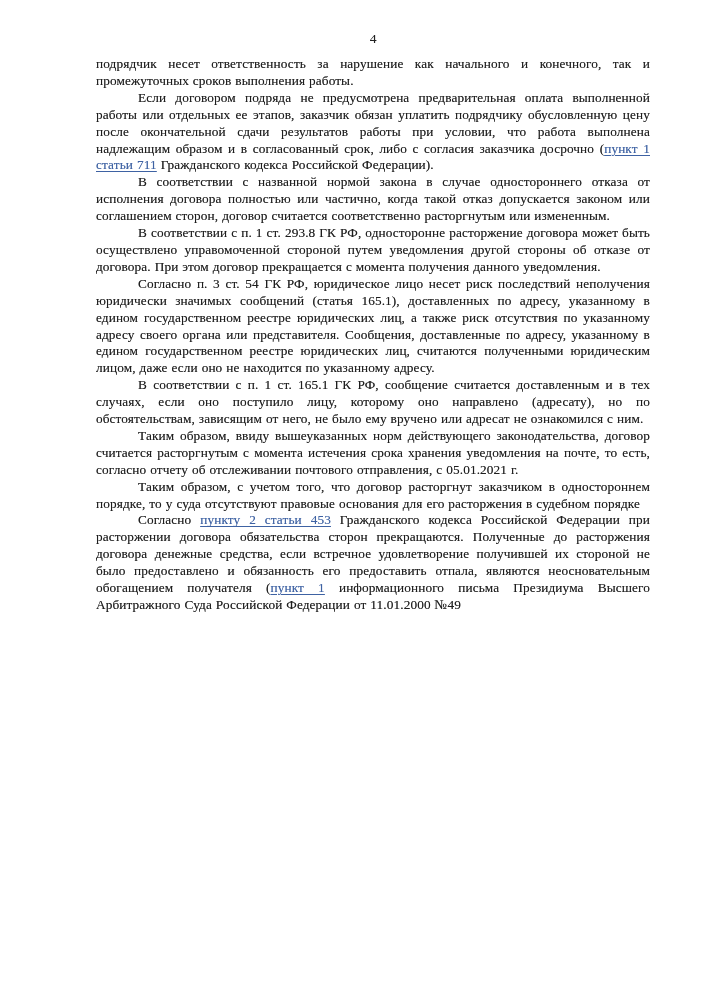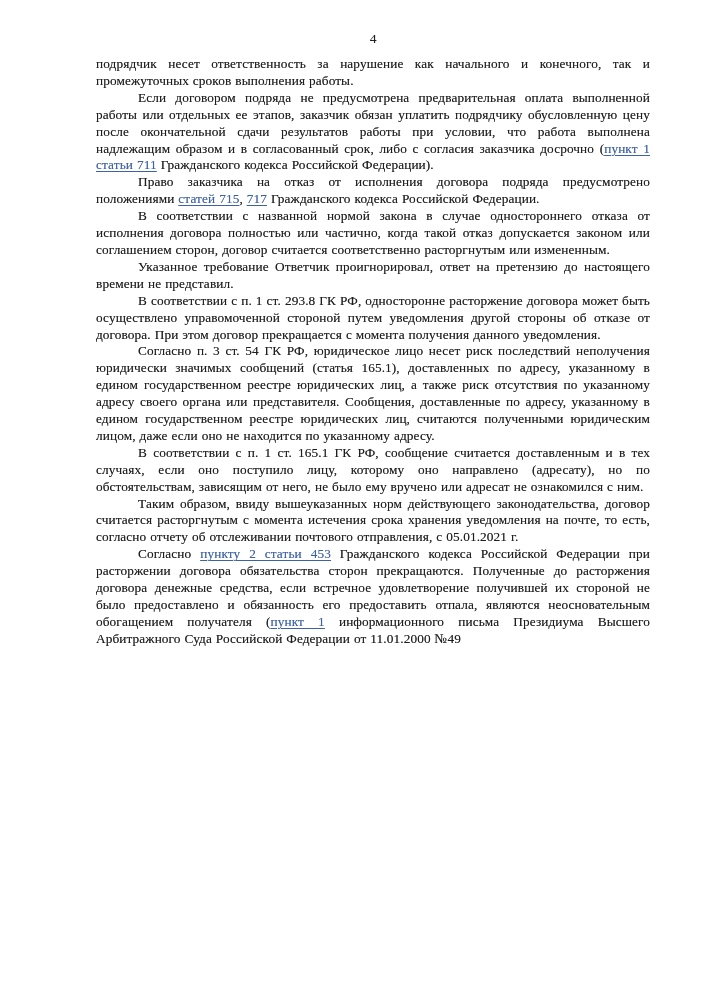--- a/index.html
+++ b/index.html
@@ -56,22 +56,21 @@
   }
 </style>
 </head>
 <body>
 
 <div class="page">
   <div class="page-number">4</div>
   <div class="document-body">
       <p class="para"><span>подрядчик несет ответственность за нарушение как начального и конечного, так и промежуточных сроков выполнения работы.</span></p>
       <p class="para indent"><span>Если договором подряда не предусмотрена предварительная оплата выполненной работы или отдельных ее этапов, заказчик обязан уплатить подрядчику обусловленную цену после окончательной сдачи результатов работы при условии, что работа выполнена надлежащим образом и в согласованный срок, либо с согласия заказчика досрочно (</span><span class="doc-link">пункт 1 статьи 711</span><span> Гражданского кодекса Российской Федерации).</span></p>
-      <p class="para indent"><span>Право заказчика на отказ от исполнения договора подряда предусмотрено положениями </span><span class="doc-link">статей 715</span><span>, </span><span class="doc-link">717</span><span> Гражданского кодекса Российской Федерации.</span></p>
       <p class="para indent"><span>В соответствии с названной нормой закона в случае одностороннего отказа от исполнения договора полностью или частично, когда такой отказ допускается законом или соглашением сторон, договор считается соответственно расторгнутым или измененным.</span></p>
-      <p class="para indent"><span>Указанное требование Ответчик проигнорировал, ответ на претензию до настоящего времени не представил.</span></p>
       <p class="para indent"><span>В соответствии с п. 1 ст. 293.8 ГК РФ, односторонне расторжение договора может быть осуществлено управомоченной стороной путем уведомления другой стороны об отказе от договора. При этом договор прекращается с момента получения данного уведомления.</span></p>
       <p class="para indent"><span>Согласно п. 3 ст. 54 ГК РФ, юридическое лицо несет риск последствий неполучения юридически значимых сообщений (статья 165.1), доставленных по адресу, указанному в едином государственном реестре юридических лиц, а также риск отсутствия по указанному адресу своего органа или представителя. Сообщения, доставленные по адресу, указанному в едином государственном реестре юридических лиц, считаются полученными юридическим лицом, даже если оно не находится по указанному адресу.</span></p>
       <p class="para indent"><span>В соответствии с п. 1 ст. 165.1 ГК РФ, сообщение считается доставленным и в тех случаях, если оно поступило лицу, которому оно направлено (адресату), но по обстоятельствам, зависящим от него, не было ему вручено или адресат не ознакомился с ним.</span></p>
       <p class="para indent"><span>Таким образом, ввиду вышеуказанных норм действующего законодательства, договор считается расторгнутым с момента истечения срока хранения уведомления на почте, то есть, согласно отчету об отслеживании почтового отправления, с 05.01.2021 г.</span></p>
+      <p class="para indent"><span>Таким образом, с учетом того, что договор расторгнут заказчиком в одностороннем порядке, то у суда отсутствуют правовые основания для его расторжения в судебном порядке</span></p>
       <p class="para indent"><span>Согласно </span><span class="doc-link">пункту 2 статьи 453</span><span> Гражданского кодекса Российской Федерации при расторжении договора обязательства сторон прекращаются. Полученные до расторжения договора денежные средства, если встречное удовлетворение получившей их стороной не было предоставлено и обязанность его предоставить отпала, являются неосновательным обогащением получателя (</span><span class="doc-link">пункт 1</span><span> информационного письма Президиума Высшего Арбитражного Суда Российской Федерации от 11.01.2000 №49</span></p>
     </div>
 </div>
 
 </body></html>

